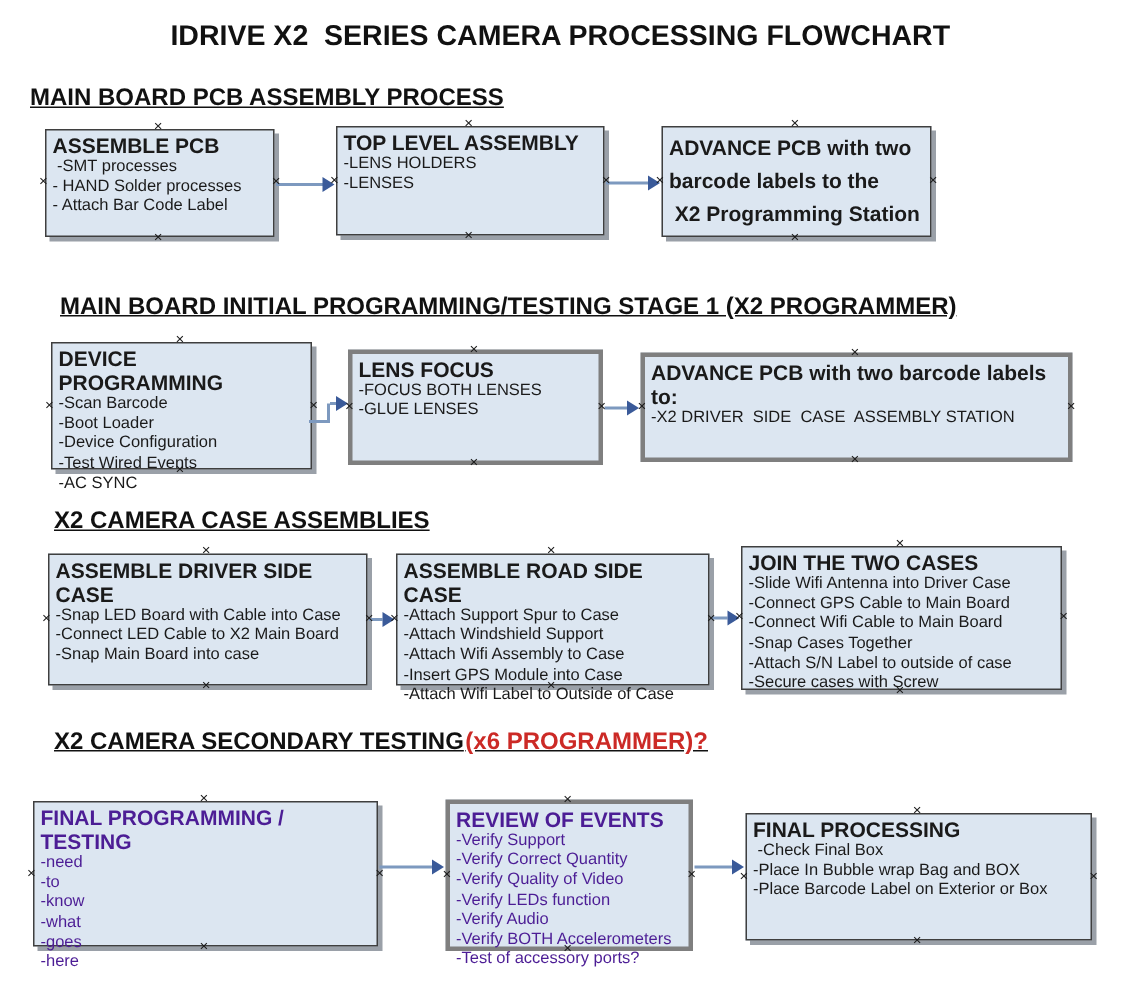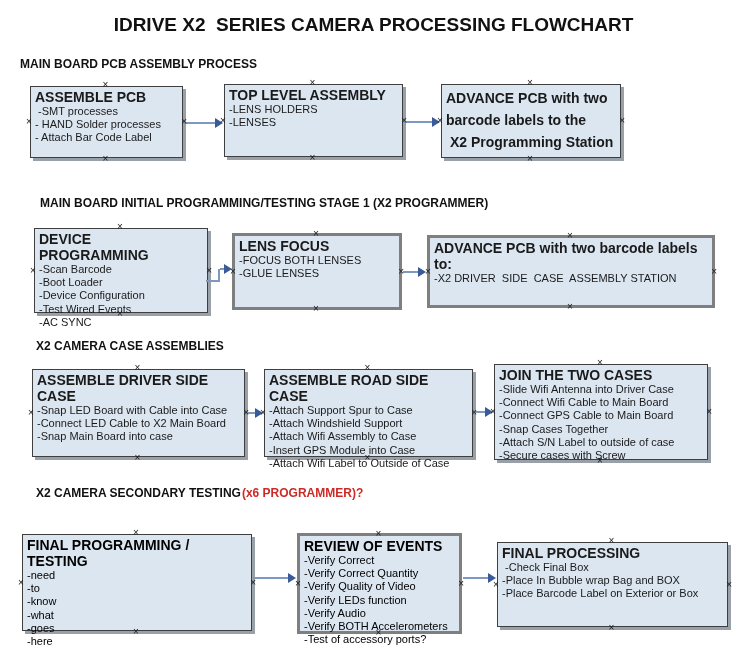--- a/index.html
+++ b/index.html
@@ -7,40 +7,41 @@
     position:relative; width:747px; height:662px; background:#ffffff;
     font-family:"Liberation Sans", sans-serif; color:#1a1a1a; overflow:hidden;
   }
   
   .page-title {
     position:absolute; left:0; top:14px; width:747px; margin:0;
     text-align:center; font-size:19px; font-weight:bold; white-space:pre;
     color:#111;
   }
   .sec-h {
-    position:absolute; font-size:12px; font-weight:bold; white-space:pre;
+    position:absolute; font-size:16px; font-weight:bold; white-space:pre;
     color:#111;
+    text-decoration:underline;
   }
   .s1 { left:20px; top:57px; }
   .s2 { left:40px; top:196px; }
   .s3 { left:36px; top:339px; }
   .s4 { left:36px; top:486px; }
   .sec-h .red-part { color:#cc2a26; margin-left:1px; }
 
   
   .fc-box {
     position:absolute; background:#dce6f1; box-sizing:border-box;
     padding:2px 4px;
   }
   .fc-box.plain { border:1.5px solid #3f3f3f; box-shadow:3px 3px 0 #9aa0a8; }
   .fc-box.thick { border:3px solid #7f7f7f; }
   .bt { font-size:14px; line-height:16px; font-weight:bold; white-space:pre-wrap; }
   .bi { font-size:11px; line-height:13.2px; white-space:pre-wrap; }
   .fc-box.lh-tall .bt { line-height:22px; }
-  .fc-box.red .bt, .fc-box.red .bi { color:#000000; }
+  .fc-box.red .bt, .fc-box.red .bi { color:#4c1d95; }
   .fc-box.overflowing { overflow:visible; }
 
   
   .b-r1c1 { left:30px;  top:86px;  width:153px; height:72px; }
   .b-r1c2 { left:224px; top:84px;  width:179px; height:73px; }
   .b-r1c3 { left:441px; top:84px;  width:180px; height:74px; }
   .b-r2c1 { left:34px;  top:228px; width:174px; height:85px; }
   .b-r2c2 { left:232px; top:233px; width:170px; height:77px; }
   .b-r2c3 { left:427px; top:235px; width:288px; height:73px; }
   .b-r3c1 { left:32px;  top:369px; width:213px; height:88px; }
@@ -159,38 +160,38 @@
   <div class="fc-box plain b-r3c2">
     <div class="bt">ASSEMBLE ROAD SIDE CASE</div>
     <div class="bi"><div>-Attach Support Spur to Case</div><div>-Attach Windshield Support</div><div>-Attach Wifi Assembly to Case</div><div>-Insert GPS Module into Case</div><div>-Attach Wifi Label to Outside of Case</div></div>
   <span class="handle h-t">×</span>
       <span class="handle h-b">×</span>
       <span class="handle h-l">×</span>
       <span class="handle h-r">×</span>
     </div>
   <div class="fc-box plain b-r3c3">
     <div class="bt">JOIN THE TWO CASES</div>
-    <div class="bi"><div>-Slide Wifi Antenna into Driver Case</div><div>-Connect Wifi Cable to Main Board</div><div>-Connect GPS Cable to Main Board</div><div>-Snap Cases Together</div><div>-Attach S/N Label to outside of case</div><div>-Secure cases with Screw</div></div>
+    <div class="bi"><div>-Slide Wifi Antenna into Driver Case</div><div>-Connect GPS Cable to Main Board</div><div>-Connect Wifi Cable to Main Board</div><div>-Snap Cases Together</div><div>-Attach S/N Label to outside of case</div><div>-Secure cases with Screw</div></div>
   <span class="handle h-t">×</span>
       <span class="handle h-b">×</span>
       <span class="handle h-l">×</span>
       <span class="handle h-r">×</span>
     </div>
 
   <div class="fc-box plain red b-r4c1">
     <div class="bt">FINAL PROGRAMMING / TESTING</div>
     <div class="bi"><div>-need</div><div>-to</div><div>-know</div><div>-what</div><div>-goes</div><div>-here</div></div>
   <span class="handle h-t">×</span>
       <span class="handle h-b">×</span>
       <span class="handle h-l">×</span>
       <span class="handle h-r">×</span>
     </div>
   <div class="fc-box thick red overflowing b-r4c2">
     <div class="bt">REVIEW OF EVENTS</div>
-    <div class="bi"><div>-Verify Correct</div><div>-Verify Correct Quantity</div><div>-Verify Quality of Video</div><div>-Verify LEDs function</div><div>-Verify Audio</div><div>-Verify BOTH Accelerometers</div><div>-Test of accessory ports?</div></div>
+    <div class="bi"><div>-Verify Support</div><div>-Verify Correct Quantity</div><div>-Verify Quality of Video</div><div>-Verify LEDs function</div><div>-Verify Audio</div><div>-Verify BOTH Accelerometers</div><div>-Test of accessory ports?</div></div>
   <span class="handle h-t">×</span>
       <span class="handle h-b">×</span>
       <span class="handle h-l">×</span>
       <span class="handle h-r">×</span>
     </div>
   <div class="fc-box plain b-r4c3">
     <div class="bt">FINAL PROCESSING</div>
     <div class="bi"><div> -Check Final Box</div><div>-Place In Bubble wrap Bag and BOX</div><div>-Place Barcode Label on Exterior or Box</div></div>
   <span class="handle h-t">×</span>
       <span class="handle h-b">×</span>

